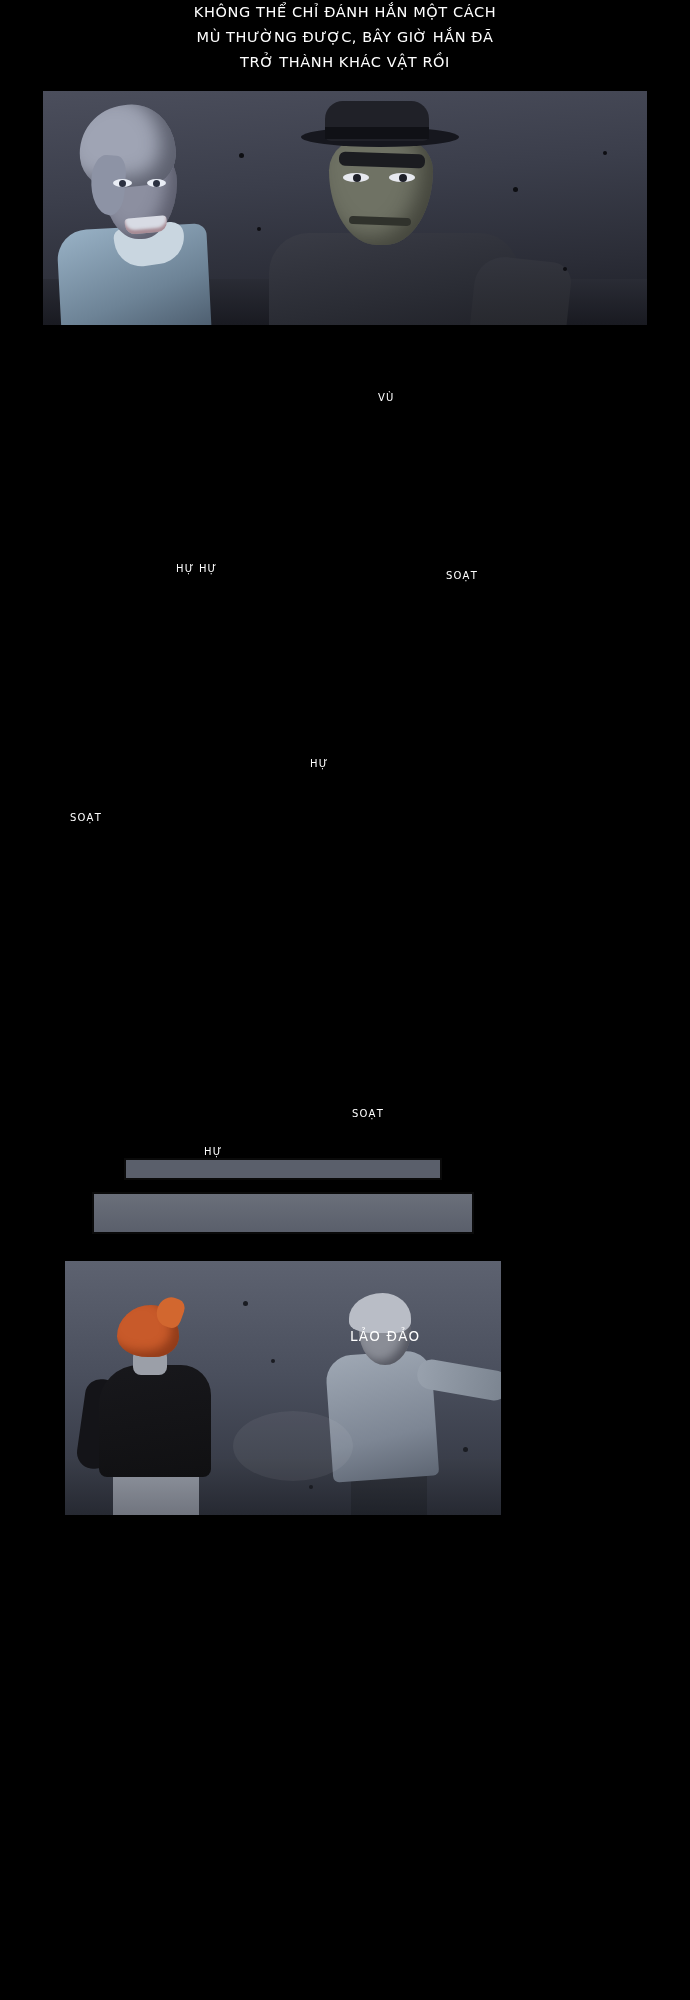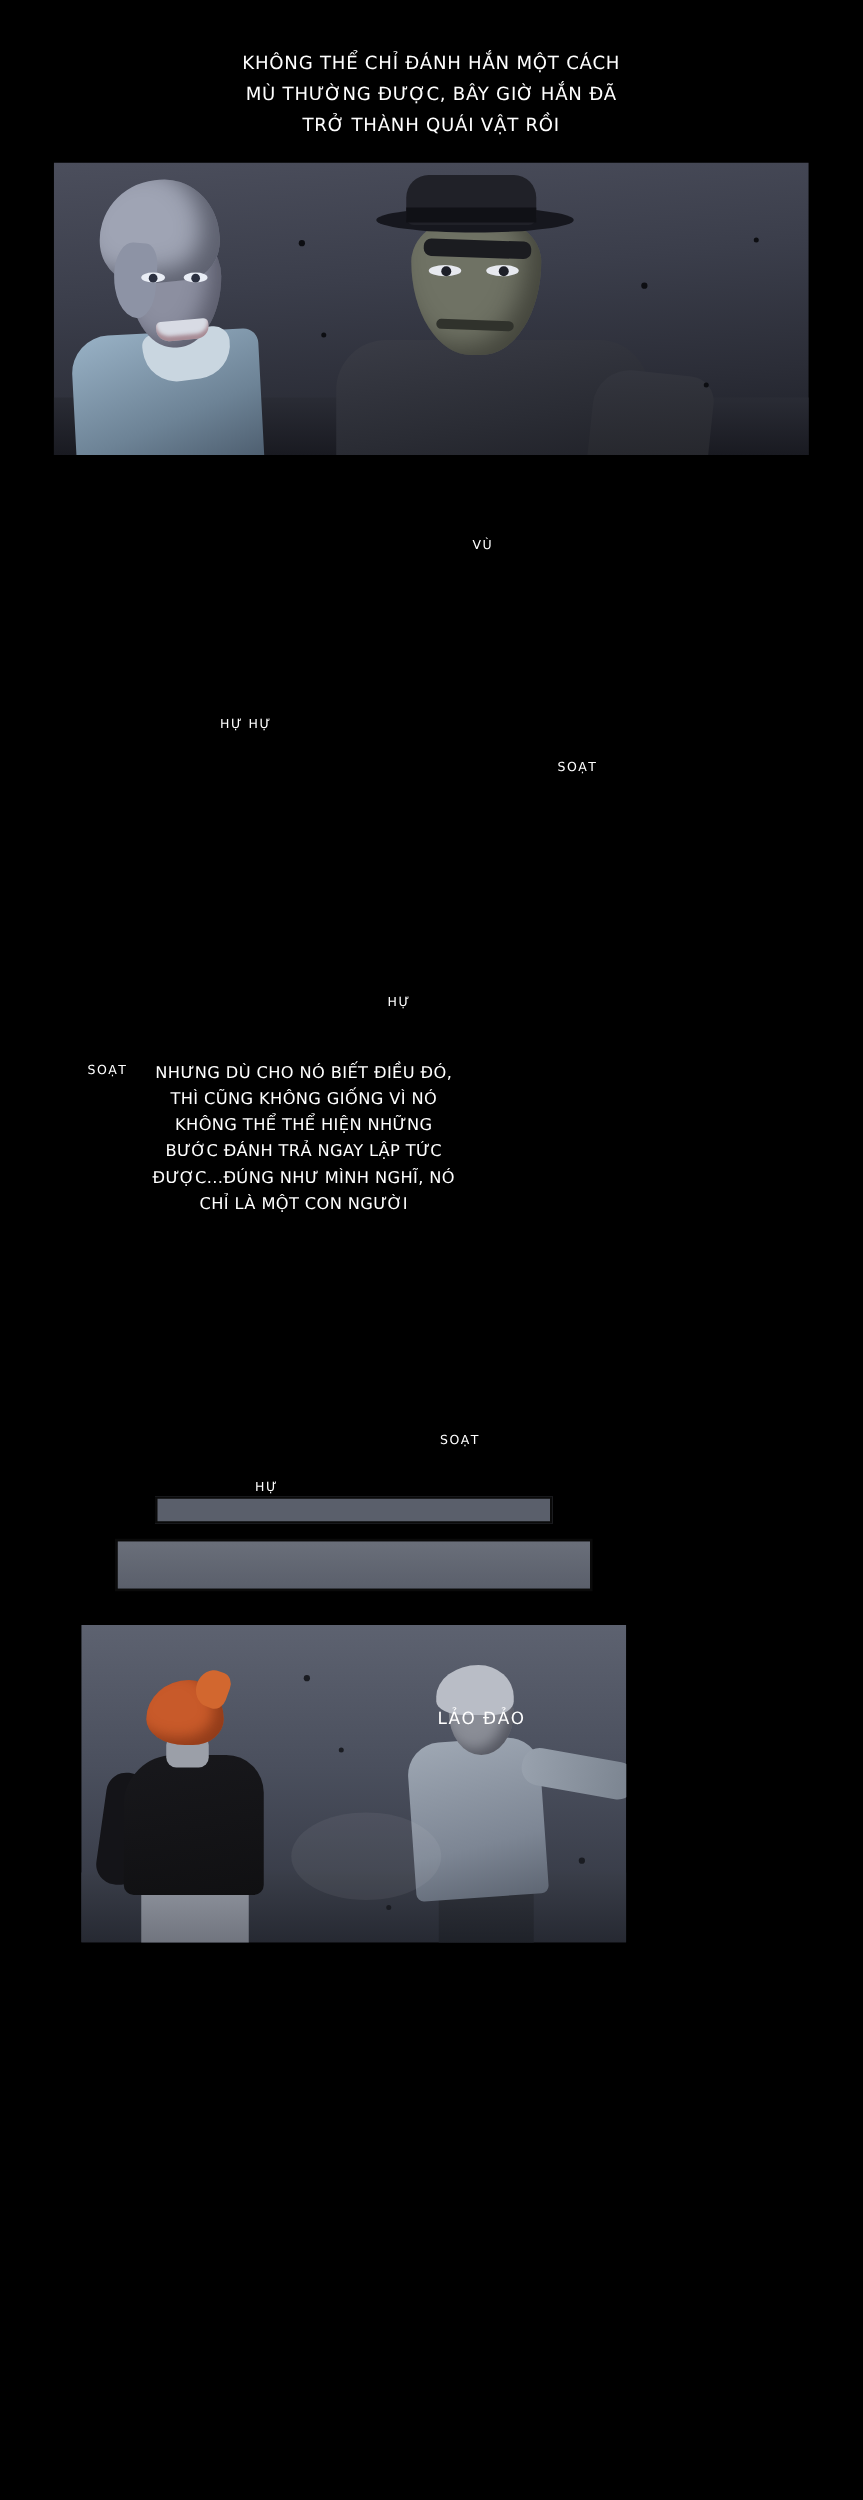--- a/index.html
+++ b/index.html
@@ -13,21 +13,20 @@
     position: relative;
     overflow: hidden;
     font-family: "DejaVu Sans", sans-serif;
     color: #ffffff;
   }
   .page {
     position: relative;
     width: 690px;
     height: 1759px;
     background: #000000;
-    margin-top: 39px;
   }
 
   
   .top-caption {
     position: absolute;
     left: 0;
     top: 0;
     width: 690px;
     text-align: center;
     font-size: 14.5px;
@@ -257,21 +256,21 @@
 
   
   .sfx {
     position: absolute;
     color: #ffffff;
     font-size: 10px;
     letter-spacing: 1.2px;
     white-space: nowrap;
   }
   .sfx-vu      { left: 378px; top: 392px; }
-  .sfx-hu-hu   { left: 176px; top: 535px; }
+  .sfx-hu-hu   { left: 176px; top: 563px; }
   .sfx-soat1   { left: 446px; top: 570px; }
   .sfx-hu1     { left: 310px; top: 758px; }
   .sfx-soat2   { left: 70px;  top: 812px; }
   .sfx-soat3   { left: 352px; top: 1108px; }
   .sfx-hu2     { left: 204px; top: 1146px; }
   .sfx-laodao  { left: 350px; top: 1328px; font-size: 13.5px; }
 
   
   .bar {
     position: absolute;
@@ -392,21 +391,21 @@
   }
 </style>
 </head>
 <body>
 
 <div class="page">
 
   <div class="top-caption">
     <div>KHÔNG THỂ CHỈ ĐÁNH HẮN MỘT CÁCH</div>
     <div>MÙ THƯỜNG ĐƯỢC, BÂY GIỜ HẮN ĐÃ</div>
-    <div>TRỞ THÀNH QUÁI VẬT RỒI</div>
+    <div>TRỞ THÀNH KHÁC VẬT RỒI</div>
   </div>
 
   <div class="panel panel1">
     <div class="p1-floor"></div>
 
     <div class="p1-body-l"></div>
     <div class="p1-collar"></div>
     <div class="p1-face"></div>
     <div class="p1-hair"></div>
     <div class="p1-eye-l"></div>
@@ -439,28 +438,20 @@
 
 
   <div class="sfx sfx-hu-hu">HỰ HỰ</div>
   <div class="sfx sfx-soat1">SOẠT</div>
 
 
   <div class="sfx sfx-hu1">HỰ</div>
 
   <div class="sfx sfx-soat2">SOẠT</div>
 
-  <div class="bubble bubble3">
-    <span class="bubble-text">NHƯNG DÙ CHO NÓ BIẾT ĐIỀU ĐÓ,
-THÌ CŨNG KHÔNG GIỐNG VÌ NÓ
-KHÔNG THỂ THỂ HIỆN NHỮNG
-BƯỚC ĐÁNH TRẢ NGAY LẬP TỨC
-ĐƯỢC...ĐÚNG NHƯ MÌNH NGHĨ, NÓ
-CHỈ LÀ MỘT CON NGƯỜI</span>
-  </div>
 
   <div class="sfx sfx-soat3">SOẠT</div>
   <div class="sfx sfx-hu2">HỰ</div>
 
   <div class="bar bar1"></div>
   <div class="bar bar2"></div>
 
   <div class="panel panel2">
     <div class="p2-floor"></div>
 

